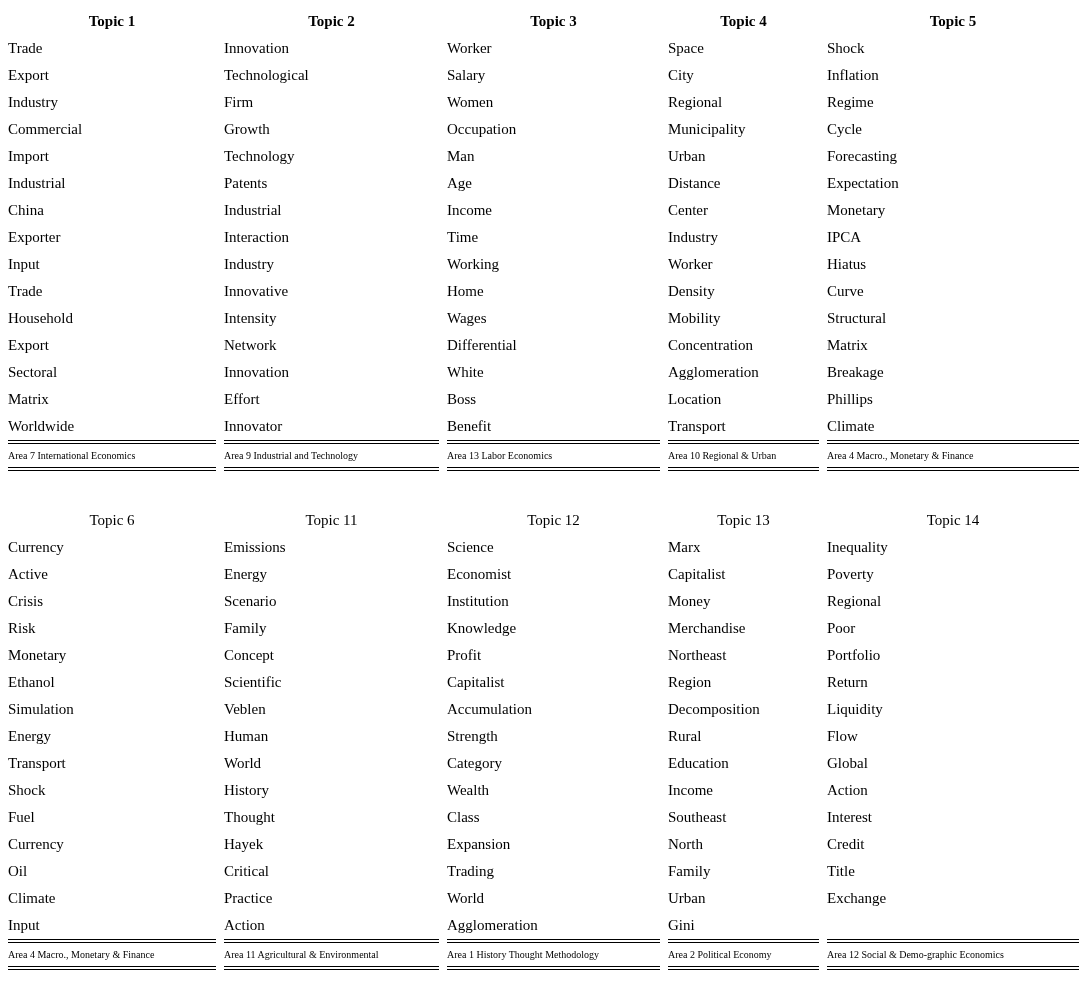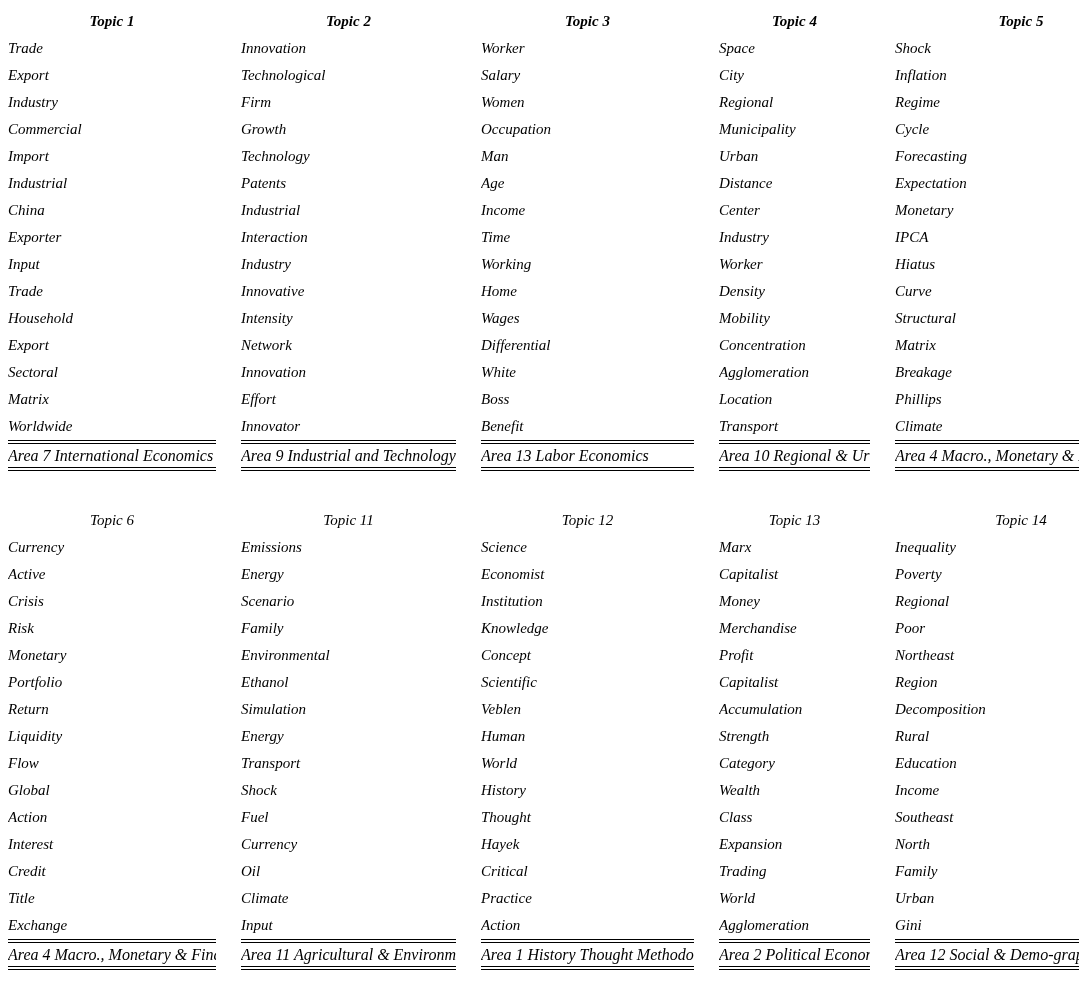--- a/index.html
+++ b/index.html
@@ -15,22 +15,21 @@
     box-sizing: border-box;
     padding: 8px 4px 0 8px;
     background: #ffffff;
     overflow: hidden;
   }
   .block { margin: 0; }
   .block + .block { margin-top: 36px; }
   .grid {
     display: grid;
     grid-template-columns: 208px 215px 213px 151px 252px;
-    column-gap: 25px;
-    font-style: italic;
+    column-gap: 8px;
   }
   .cell {
     font-size: 15px;
     line-height: 27px;
     height: 27px;
     white-space: nowrap;
     overflow: hidden;
   }
   .header-cell.bold-center {
     font-weight: bold;
@@ -40,21 +39,21 @@
     font-weight: normal;
     text-align: center;
   }
   .word-cell { text-align: left; }
   .area-cell {
     height: auto;
     line-height: 23px;
     border-top: 4px double #000000;
     border-bottom: 4px double #000000;
     text-align: left;
-    font-size: 16px;
+    font-size: 10px;
   }
 </style>
 </head>
 <body>
 
 <div class="page">
   <section class="block">
     <div class="grid header-row">
         <div class="cell header-cell bold-center">Topic 1</div>
         <div class="cell header-cell bold-center">Topic 2</div>
@@ -171,21 +170,20 @@
         <div class="cell word-cell">Scenario</div>
         <div class="cell word-cell">Institution</div>
         <div class="cell word-cell">Money</div>
         <div class="cell word-cell">Regional</div>
         <div class="cell word-cell">Risk</div>
         <div class="cell word-cell">Family</div>
         <div class="cell word-cell">Knowledge</div>
         <div class="cell word-cell">Merchandise</div>
         <div class="cell word-cell">Poor</div>
         <div class="cell word-cell">Monetary</div>
-        <div class="cell word-cell">Environmental</div>
         <div class="cell word-cell">Concept</div>
         <div class="cell word-cell">Profit</div>
         <div class="cell word-cell">Northeast</div>
         <div class="cell word-cell">Portfolio</div>
         <div class="cell word-cell">Ethanol</div>
         <div class="cell word-cell">Scientific</div>
         <div class="cell word-cell">Capitalist</div>
         <div class="cell word-cell">Region</div>
         <div class="cell word-cell">Return</div>
         <div class="cell word-cell">Simulation</div>

